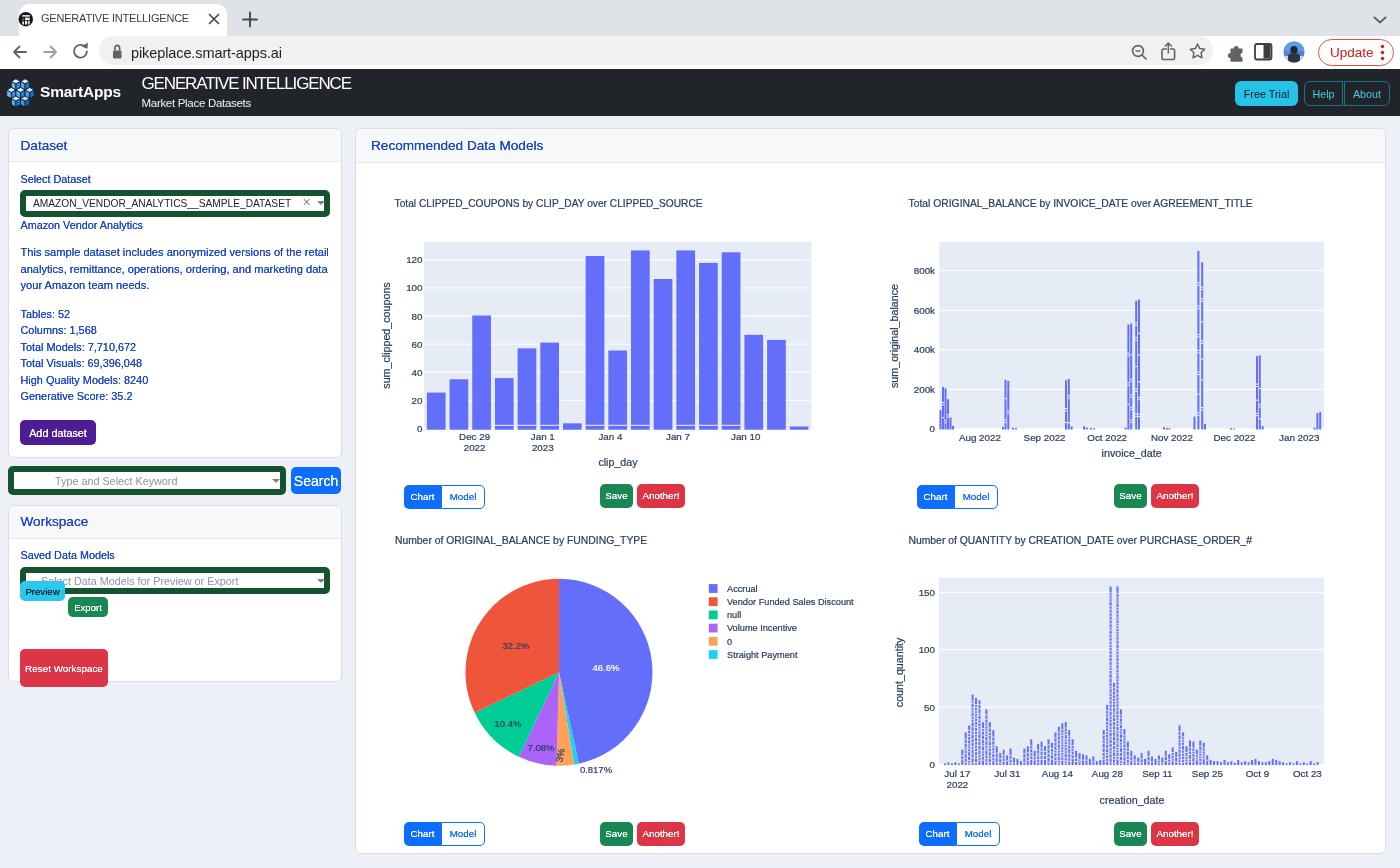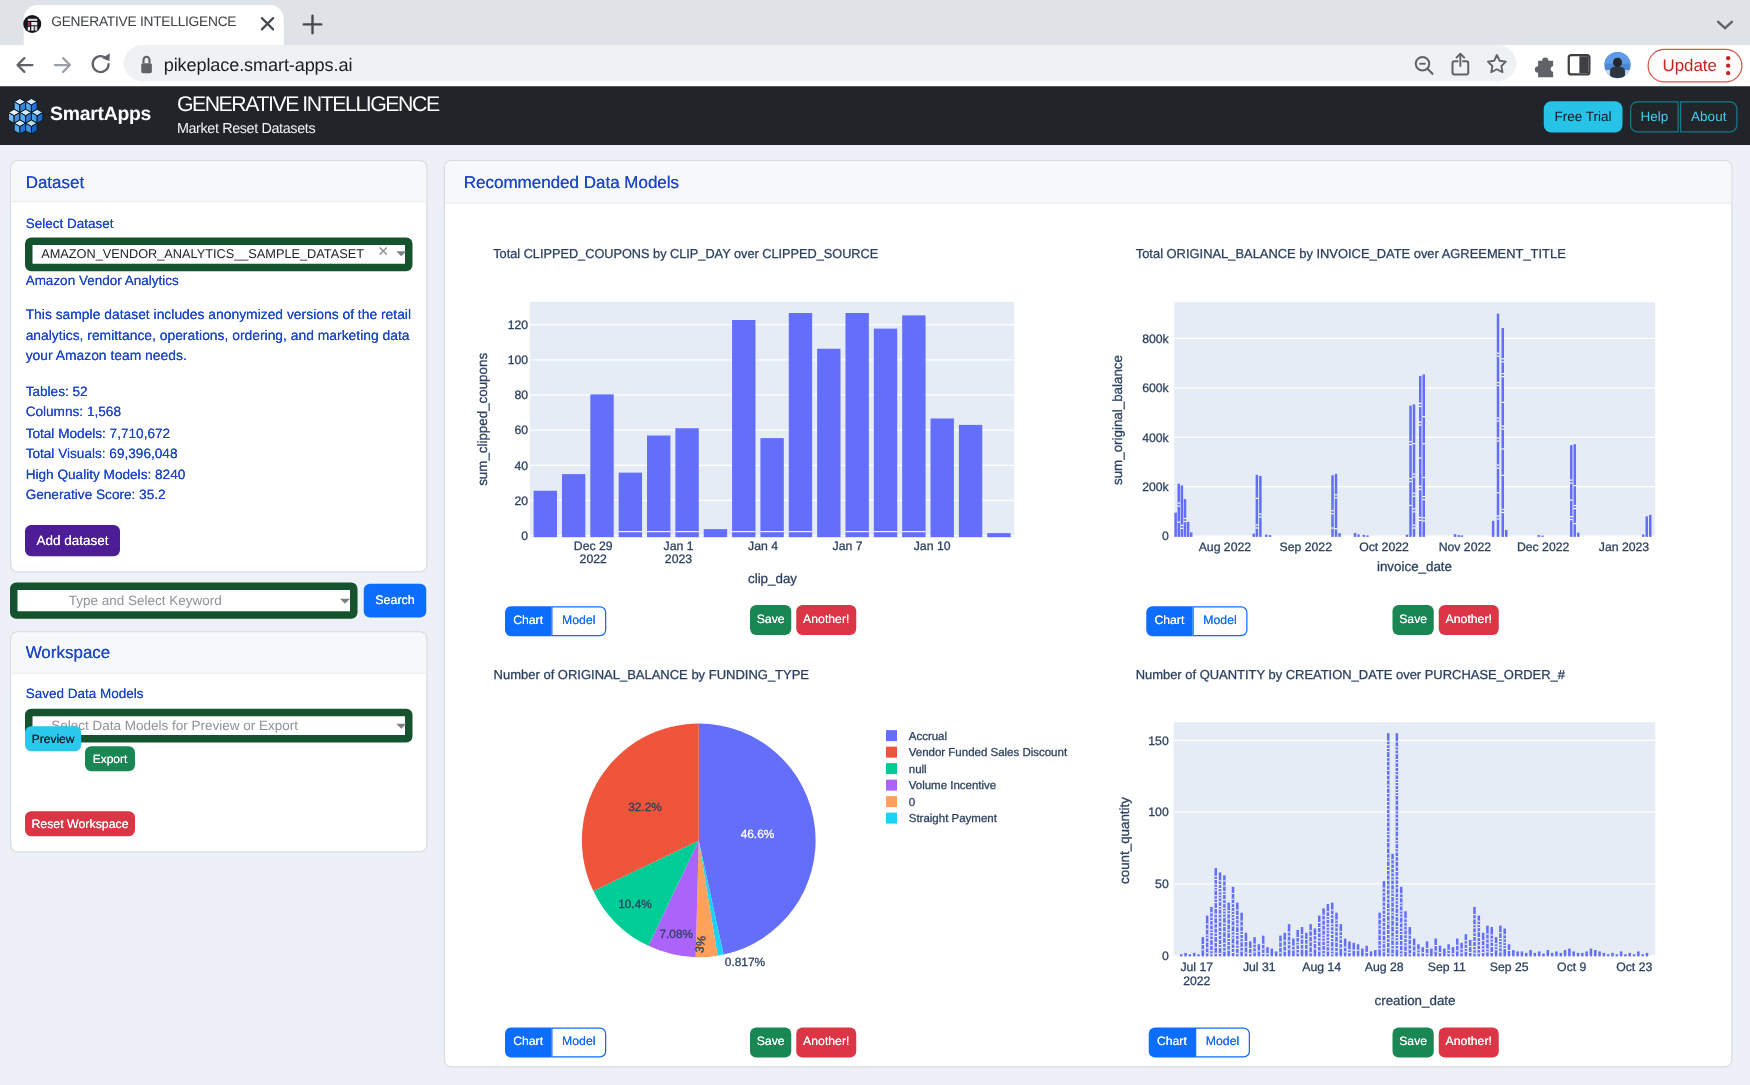--- a/index.html
+++ b/index.html
@@ -20,21 +20,21 @@
 <div class="abs" style="left:41px;top:13px;width:175px;font-size:11px;letter-spacing:-0.2px;color:#3c4043;white-space:nowrap;line-height:1;">GENERATIVE INTELLIGENCE</div>
 <div class="abs" style="left:0;top:36px;width:1400px;height:33px;background:#ffffff;"></div>
 <div class="abs" style="left:99px;top:36px;width:1114px;height:29px;border-radius:14.5px;background:#eff1f3;"></div>
 <div class="abs" style="left:131px;top:46px;font-size:14.5px;color:#1c1e21;letter-spacing:-0.1px;line-height:1;">pikeplace.smart-apps.ai</div>
 <div class="abs" style="left:1318px;top:39px;width:76px;height:27px;border:1.5px solid #d4574e;border-radius:14px;background:#fffcfb;"></div>
 <div class="abs" style="left:1330px;top:46px;font-size:13.5px;color:#c5221f;line-height:1;">Update</div>
 
 <div class="abs" style="left:0;top:69px;width:1400px;height:47px;background:#212529;"></div>
 <div class="abs" style="left:40px;top:84px;font-size:15.5px;font-weight:700;color:#fff;letter-spacing:-0.2px;line-height:1;">SmartApps</div>
 <div class="abs" style="left:141.5px;top:75px;font-size:17px;font-weight:500;color:#fff;letter-spacing:-1.15px;line-height:1;">GENERATIVE INTELLIGENCE</div>
-<div class="abs" style="left:141.5px;top:97.5px;font-size:11.5px;color:#f2f3f4;letter-spacing:-0.3px;line-height:1;">Market Reset Datasets</div>
+<div class="abs" style="left:141.5px;top:97.5px;font-size:11.5px;color:#f2f3f4;letter-spacing:-0.3px;line-height:1;">Market Place Datasets</div>
 <div class="abs" style="left:1235px;top:81px;width:63px;height:25px;background:#27c2e8;border-radius:6px;display:flex;align-items:center;justify-content:center;color:#10181d;font-size:10.8px;">Free Trial</div>
 <div class="abs" style="left:1304px;top:81px;width:39px;height:25px;border:1px solid rgba(13,202,240,.5);border-radius:6px 0 0 6px;display:flex;align-items:center;justify-content:center;color:#3fcdec;font-size:10.8px;">Help</div>
 <div class="abs" style="left:1344px;top:81px;width:46px;height:25px;border:1px solid rgba(13,202,240,.5);border-radius:0 6px 6px 0;display:flex;align-items:center;justify-content:center;color:#3fcdec;font-size:10.8px;">About</div>
 
 <div class="abs" style="left:0;top:116px;width:1400px;height:752px;background:#edf0f7;"></div>
 
 <div class="card" style="left:8px;top:128px;width:334px;height:330px;">
   <div class="chead" style="height:33px;"></div>
 </div>
 <div class="hdr" style="left:20.5px;top:138.5px;">Dataset</div>
@@ -46,34 +46,34 @@
 <div class="caret" style="left:317px;top:201px;"></div>
 <div class="lbl" style="left:20.5px;top:219.5px;">Amazon Vendor Analytics</div>
 <div class="abs blue" style="left:20.5px;top:244px;width:330px;font-size:11.1px;line-height:16.6px;text-shadow:0 0 .4px currentColor;">This sample dataset includes anonymized versions of the retail<br>analytics, remittance, operations, ordering, and marketing data<br>your Amazon team needs.</div>
 <div class="abs blue" style="left:20.5px;top:305.5px;font-size:10.9px;line-height:16.6px;text-shadow:0 0 .4px currentColor;">Tables: 52<br>Columns: 1,568<br>Total Models: 7,710,672<br>Total Visuals: 69,396,048<br>High Quality Models: 8240<br>Generative Score: 35.2</div>
 <div class="btn" style="left:20px;top:420px;width:76px;height:25px;background:#4c1d95;font-size:10.8px;">Add dataset</div>
 
 <div class="sel" style="left:8px;top:466px;width:278px;height:29px;padding-left:33px;">
   <span style="font-size:10.8px;color:#8d939a;margin-left:8px;">Type and Select Keyword</span>
 </div>
 <div class="caret" style="left:272px;top:478.5px;"></div>
-<div class="btn" style="left:291px;top:467px;width:50px;height:27px;background:#0d6efd;font-size:10px;">Search</div>
+<div class="btn" style="left:291px;top:467px;width:50px;height:27px;background:#0d6efd;font-size:14px;">Search</div>
 
 <div class="card" style="left:8px;top:505px;width:334px;height:177px;">
   <div class="chead" style="height:33px;"></div>
 </div>
 <div class="hdr" style="left:20.5px;top:515px;">Workspace</div>
 <div class="lbl" style="left:20.5px;top:549.5px;">Saved Data Models</div>
 <div class="sel" style="left:20px;top:567px;width:310px;height:27px;">
   <span style="font-size:10.8px;color:#8d939a;margin-left:15px;">Select Data Models for Preview or Export</span>
 </div>
 <div class="caret" style="left:317px;top:578.5px;"></div>
 <div class="btn" style="left:20px;top:581px;width:45px;height:20px;background:#29c8ec;color:#0b2830;font-size:9.6px;">Preview</div>
 <div class="btn" style="left:68px;top:597px;width:40px;height:20px;background:#198754;font-size:9.6px;">Export</div>
-<div class="btn" style="left:20px;top:649px;width:88px;height:20px;background:#dc3545;font-size:9.9px;white-space:nowrap;">Reset Workspace</div>
+<div class="btn" style="left:20px;top:649px;width:88px;height:38px;background:#dc3545;font-size:9.9px;white-space:nowrap;">Reset Workspace</div>
 
 <div class="card" style="left:355px;top:128px;width:1031px;height:726px;">
   <div class="chead" style="height:34px;"></div>
 </div>
 <div class="hdr" style="left:371px;top:139px;">Recommended Data Models</div>
 
 <div class="btn" style="left:404px;top:484.5px;width:37px;height:24px;background:#0d6efd;border-radius:5px 0 0 5px;">Chart</div>
 <div class="btn" style="left:441px;top:484.5px;width:44px;height:24px;background:#fff;border:1px solid #0d6efd;color:#0d6efd;border-radius:0 5px 5px 0;">Model</div>
 <div class="btn" style="left:600px;top:483.5px;width:33px;height:24px;background:#198754;">Save</div>
 <div class="btn" style="left:637px;top:483.5px;width:48px;height:24px;background:#dc3545;">Another!</div>

